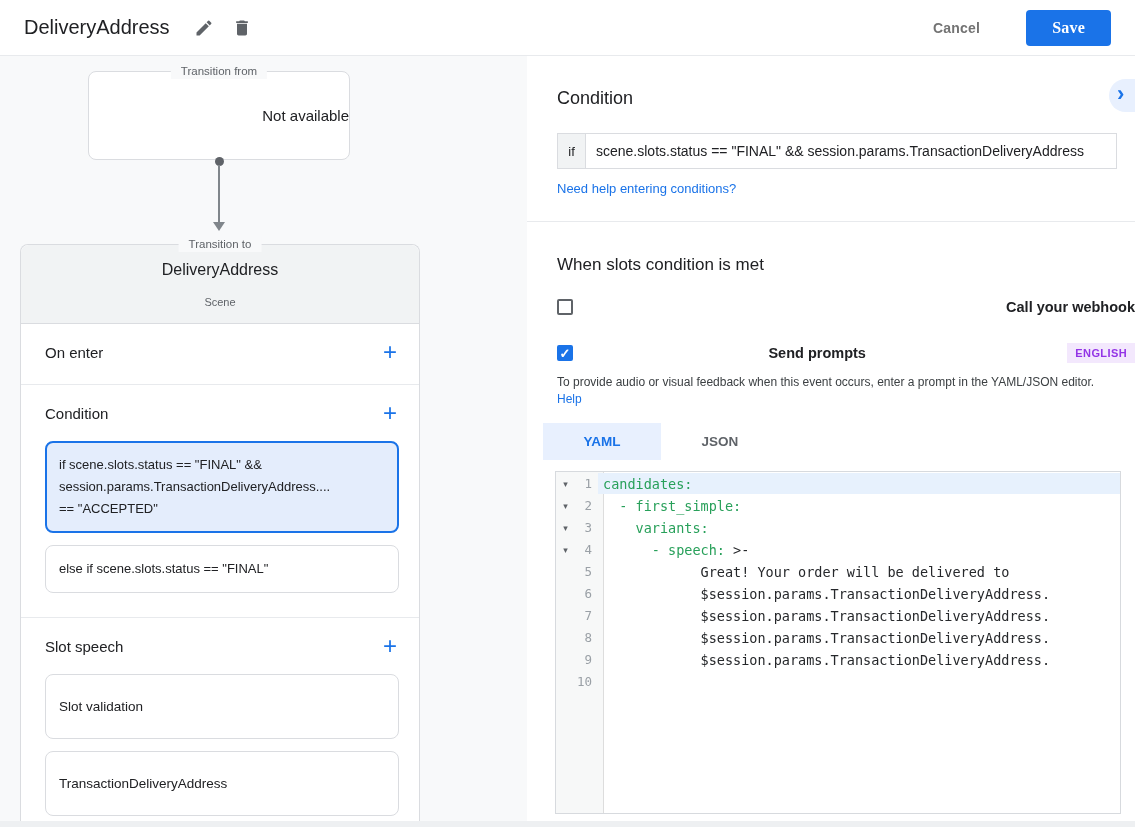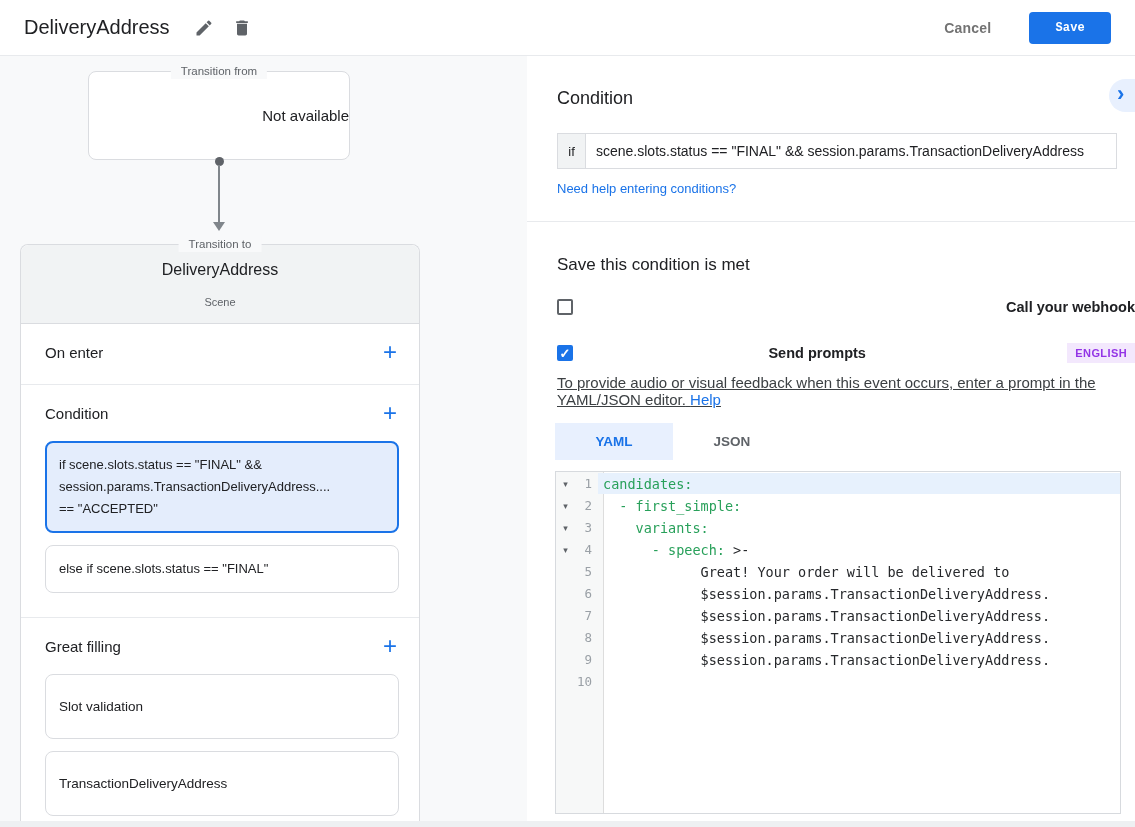--- a/index.html
+++ b/index.html
@@ -8,21 +8,21 @@
 
   
   .app-header { height:56px; border-bottom:1px solid #e8eaed; display:flex; align-items:center; padding:0 24px; background:#fff; }
   .page-title { font-size:20px; font-weight:400; color:#202124; }
   .icon-btn { background:none; border:none; cursor:pointer; display:flex; align-items:center; }
   .icon-btn svg { fill:#5f6368; }
   .edit-btn { margin-left:24px; }
   .del-btn { margin-left:18px; }
   .spacer { flex:1; }
   .cancel-btn { background:none; border:none; color:#737373; font-size:14px; font-weight:700; font-family:inherit; cursor:pointer; margin-right:38px; letter-spacing:.2px; }
-  .save-btn { background:#1a73e8; border:none; color:#fff; font-size:12px; font-weight:700; font-family:Liberation Mono, monospace; cursor:pointer; padding:9px 26px; border-radius:4px; letter-spacing:.2px; }
+  .save-btn { background:#1a73e8; border:none; color:#fff; font-size:16px; font-weight:700; font-family:Liberation Serif, serif; cursor:pointer; padding:9px 26px; border-radius:4px; letter-spacing:.2px;margin-left:8px; }
 
   
   .main { display:flex; height:770px; }
   .left-panel { width:527px; flex-shrink:0; background:#f8f9fa; position:relative; }
   .right-panel { flex:1; background:#fff; position:relative; }
 
   
   .from-box { position:absolute; left:88px; top:15px; width:262px; height:89px; background:#fff; border:1px solid #dadce0; border-radius:8px; display:flex; align-items:center; justify-content:flex-end; }
   .legend { position:absolute; top:-8px; left:50%; transform:translateX(-50%); background:#f8f9fa; padding:0 10px; font-size:11.5px; color:#5f6368; white-space:nowrap; line-height:15px; }
   .from-value { font-size:15px; color:#202124; }
@@ -52,23 +52,23 @@
   .if-input { flex:1; border:1px solid #dadce0; font-size:14px; color:#202124; padding:0 10px; font-family:"Liberation Sans",sans-serif; outline:none; min-width:0; }
   .help-link { display:inline-block; margin:12px 0 0 30px; font-size:13px; color:#1a73e8; text-decoration:none; cursor:pointer; }
   .divider { height:1px; background:#e8eaed; margin-top:24px; }
   .when-title { font-size:17px; font-weight:400; color:#202124; margin:33px 0 0 30px; }
   .check-row { display:flex; align-items:center; margin:24px 0 0 30px; cursor:pointer;justify-content:space-between; }
   .check-row.second { margin-top:28px; }
   .cb { width:16px; height:16px; border:2px solid #5f6368; border-radius:2px; margin-right:14px; flex-shrink:0; }
   .cb.checked { border-color:#1a73e8; background:#1a73e8; display:flex; align-items:center; justify-content:center; color:#fff; font-size:13px; font-weight:700; line-height:1; }
   .check-label { font-size:14.5px; font-weight:700; color:#202124; }
   .lang-badge { margin-left:20px; background:#f3e8fd; color:#9334e6; font-size:11px; font-weight:700; padding:4px 8px; letter-spacing:.4px; }
-  .desc { margin:11px 30px 4px 30px; font-size:15px; color:#3c4043; line-height:17px; max-width:558px;text-decoration:underline; }
+  .desc { margin:11px 30px 4px 30px; font-size:12px; color:#3c4043; line-height:17px; max-width:558px; }
   .desc a { color:#1a73e8; text-decoration:none; cursor:pointer; }
-  .tabs { display:flex; margin:15px 0 0 28px; }
+  .tabs { display:flex; margin:15px 0 0 16px; }
   .tab { width:118px; height:37px; display:flex; align-items:center; justify-content:center; font-size:13.5px; font-weight:700; color:#5f6368; cursor:pointer; }
   .tab.active { background:#e8f0fe; color:#1a73e8; }
 
   
   .editor { position:relative; margin:11px 14px 0 28px; height:343px; border:1px solid #d7dade; background:#fff; font-family:"DejaVu Sans Mono",monospace; font-size:13.5px; overflow:hidden; }
   .editor::before { content:""; position:absolute; top:0; left:0; bottom:0; width:47px; background:#f7f8f8; border-right:1px solid #ddd; }
   .ed-line { position:relative; display:flex; height:22px; line-height:22px; padding-top:1px; }
   .g-fold { width:19px; text-align:center; font-size:9px; color:#5f6368; flex-shrink:0; font-family:"Liberation Sans",sans-serif; cursor:pointer; }
   .g-num { width:23px; text-align:right; padding-right:6px; color:#9aa0a6; font-size:12.5px; flex-shrink:0; }
   .code { flex:1; white-space:pre; overflow:hidden; padding-left:5px; color:#26282b; }
@@ -135,21 +135,21 @@
               <div>== "ACCEPTED"</div>
             </div>
             <div class="cond-card">
               <div>else if scene.slots.status == "FINAL"</div>
             </div>
           </div>
       </div>
 
       <div class="sec pad-btm">
         <div class="sec-head">
-          <span>Great filling</span>
+          <span>Slot speech</span>
           <span class="plus">+</span>
         </div>
         <div class="cards" id="slot-cards">
             <div class="slot-card">Slot validation</div>
             <div class="slot-card">TransactionDeliveryAddress</div>
           </div>
       </div>
 
       <div class="sec" style="border-bottom:none;">
         <div class="sec-head">
@@ -167,21 +167,21 @@
     </div>
 
     <div class="if-row">
       <div class="if-prefix">if</div>
       <input class="if-input" type="text" value="scene.slots.status == &quot;FINAL&quot; &amp;&amp; session.params.TransactionDeliveryAddress" style="">
     </div>
     <a class="help-link">Need help entering conditions?</a>
 
     <div class="divider"></div>
 
-    <div class="when-title">Save this condition is met</div>
+    <div class="when-title">When slots condition is met</div>
 
     <label class="check-row">
       <span class="cb"></span>
       <span class="check-label">Call your webhook</span>
     </label>
 
     <label class="check-row second">
       <span class="cb checked">
         <span>✓</span>
       </span>

